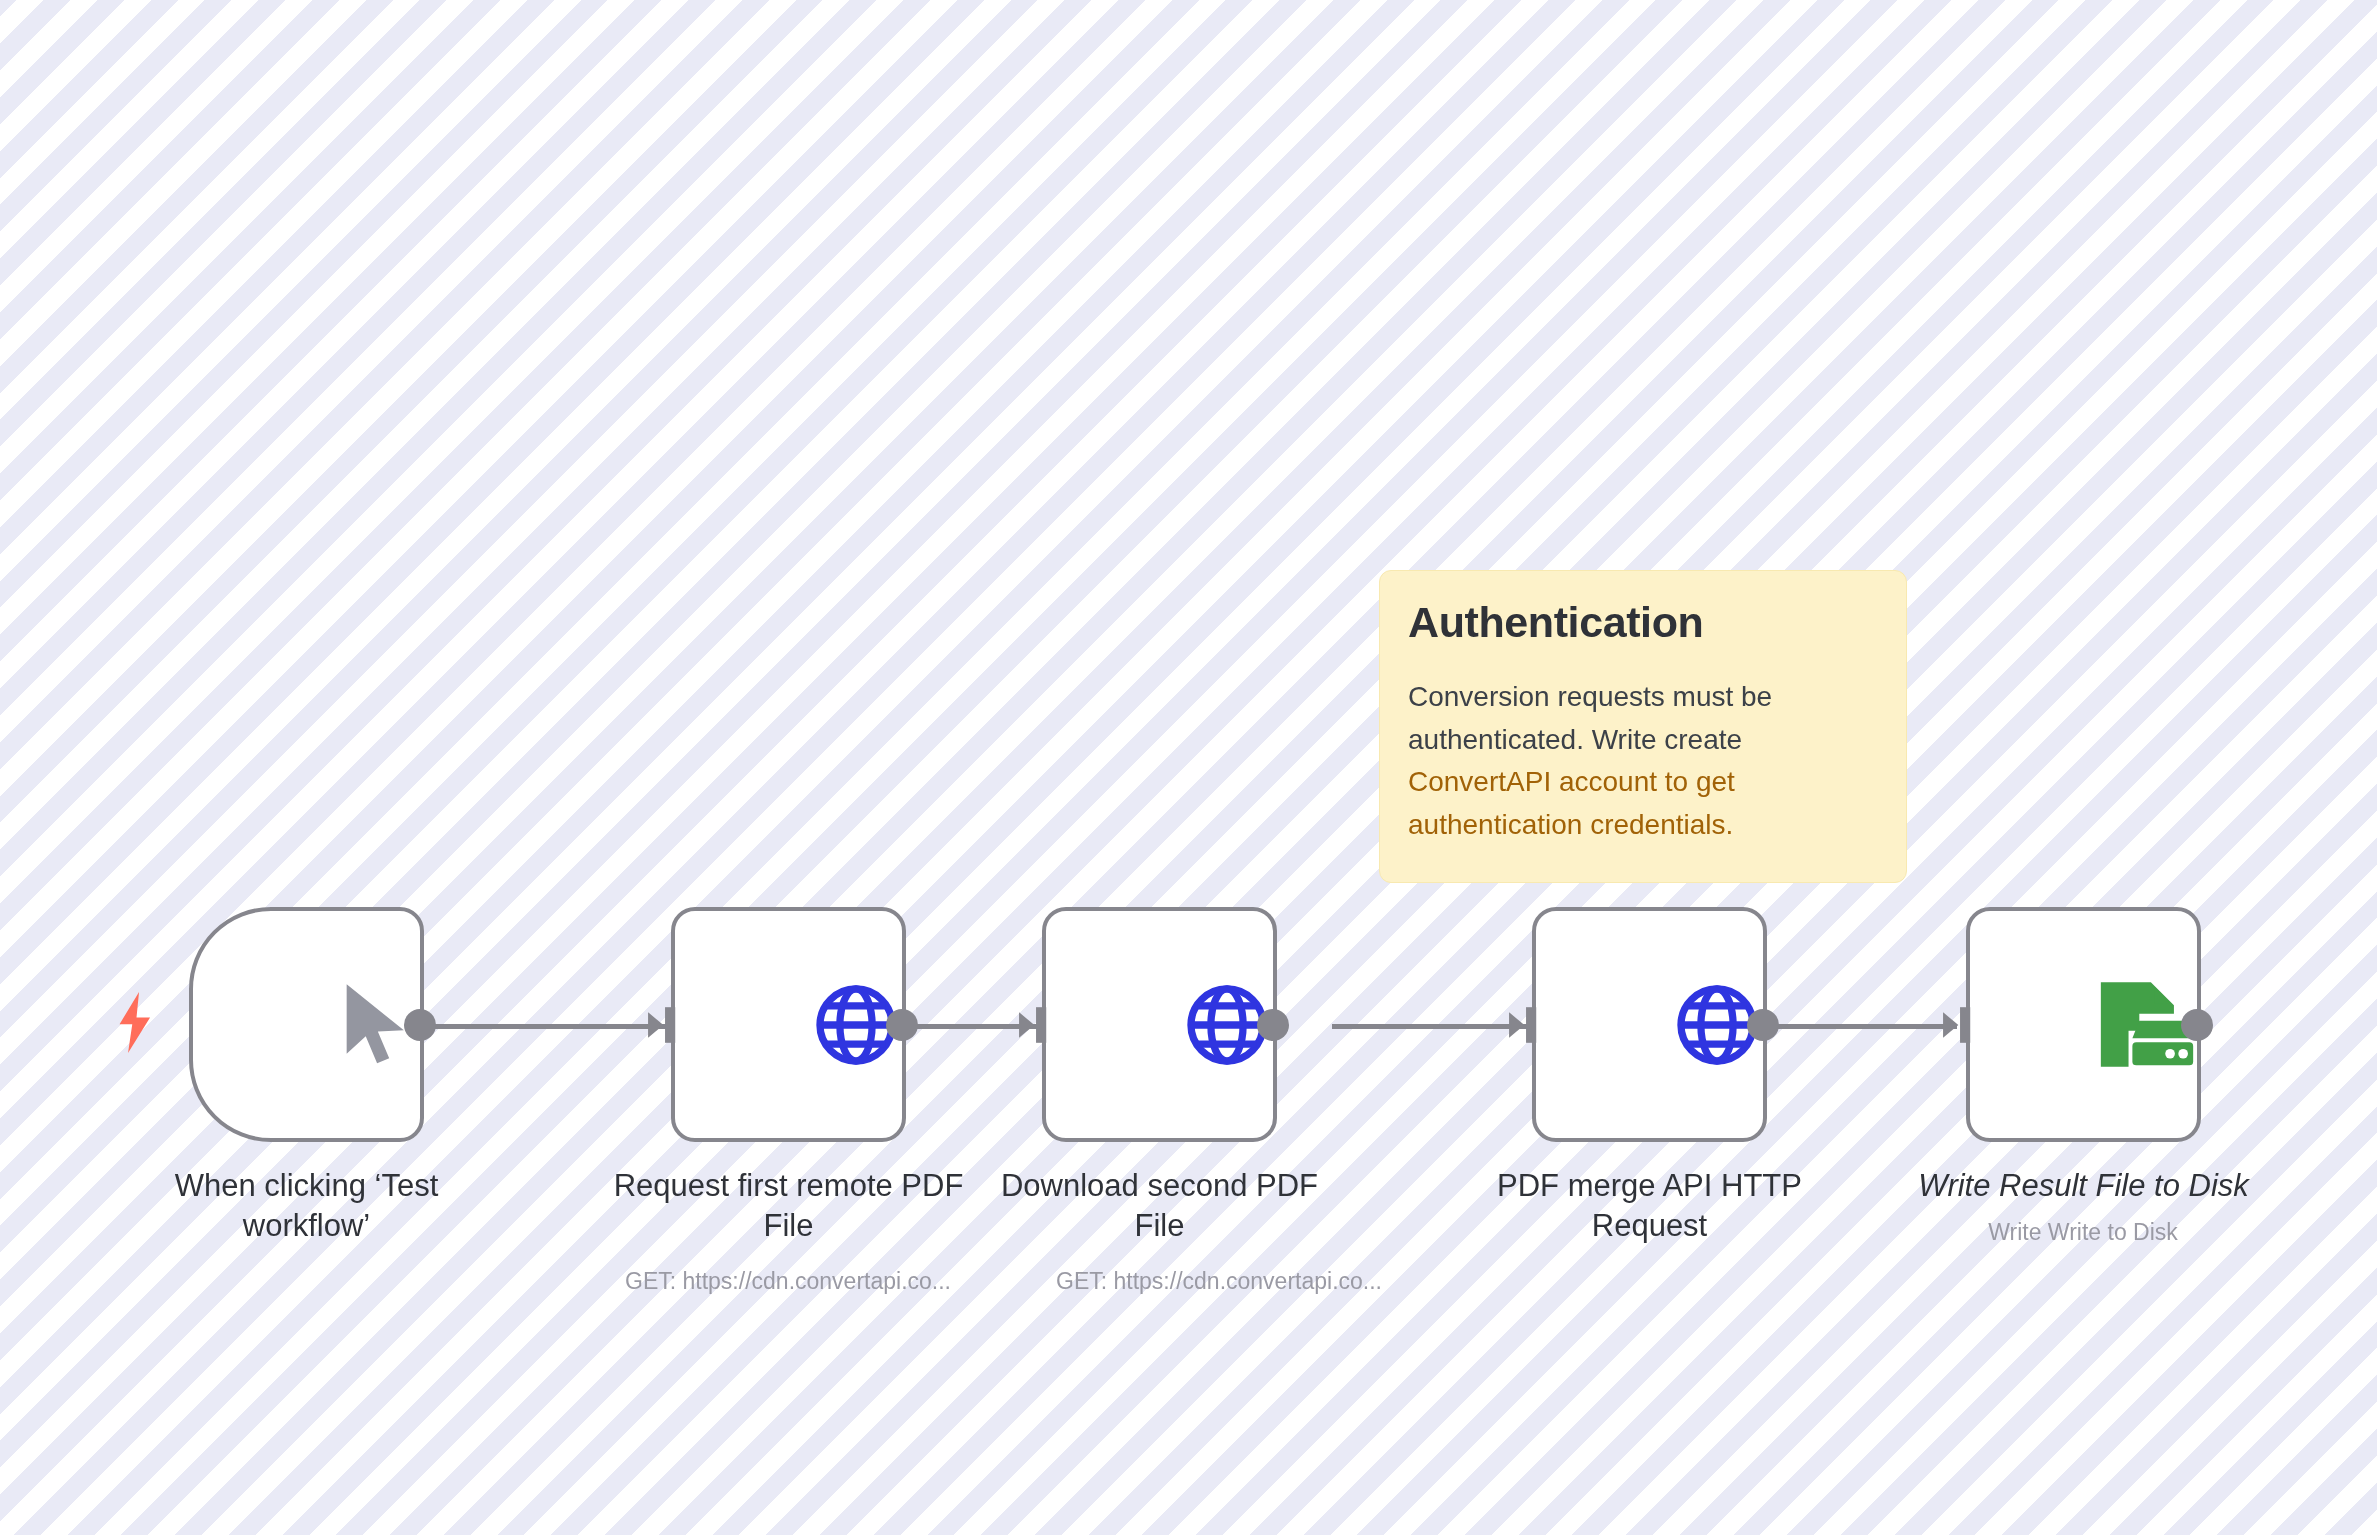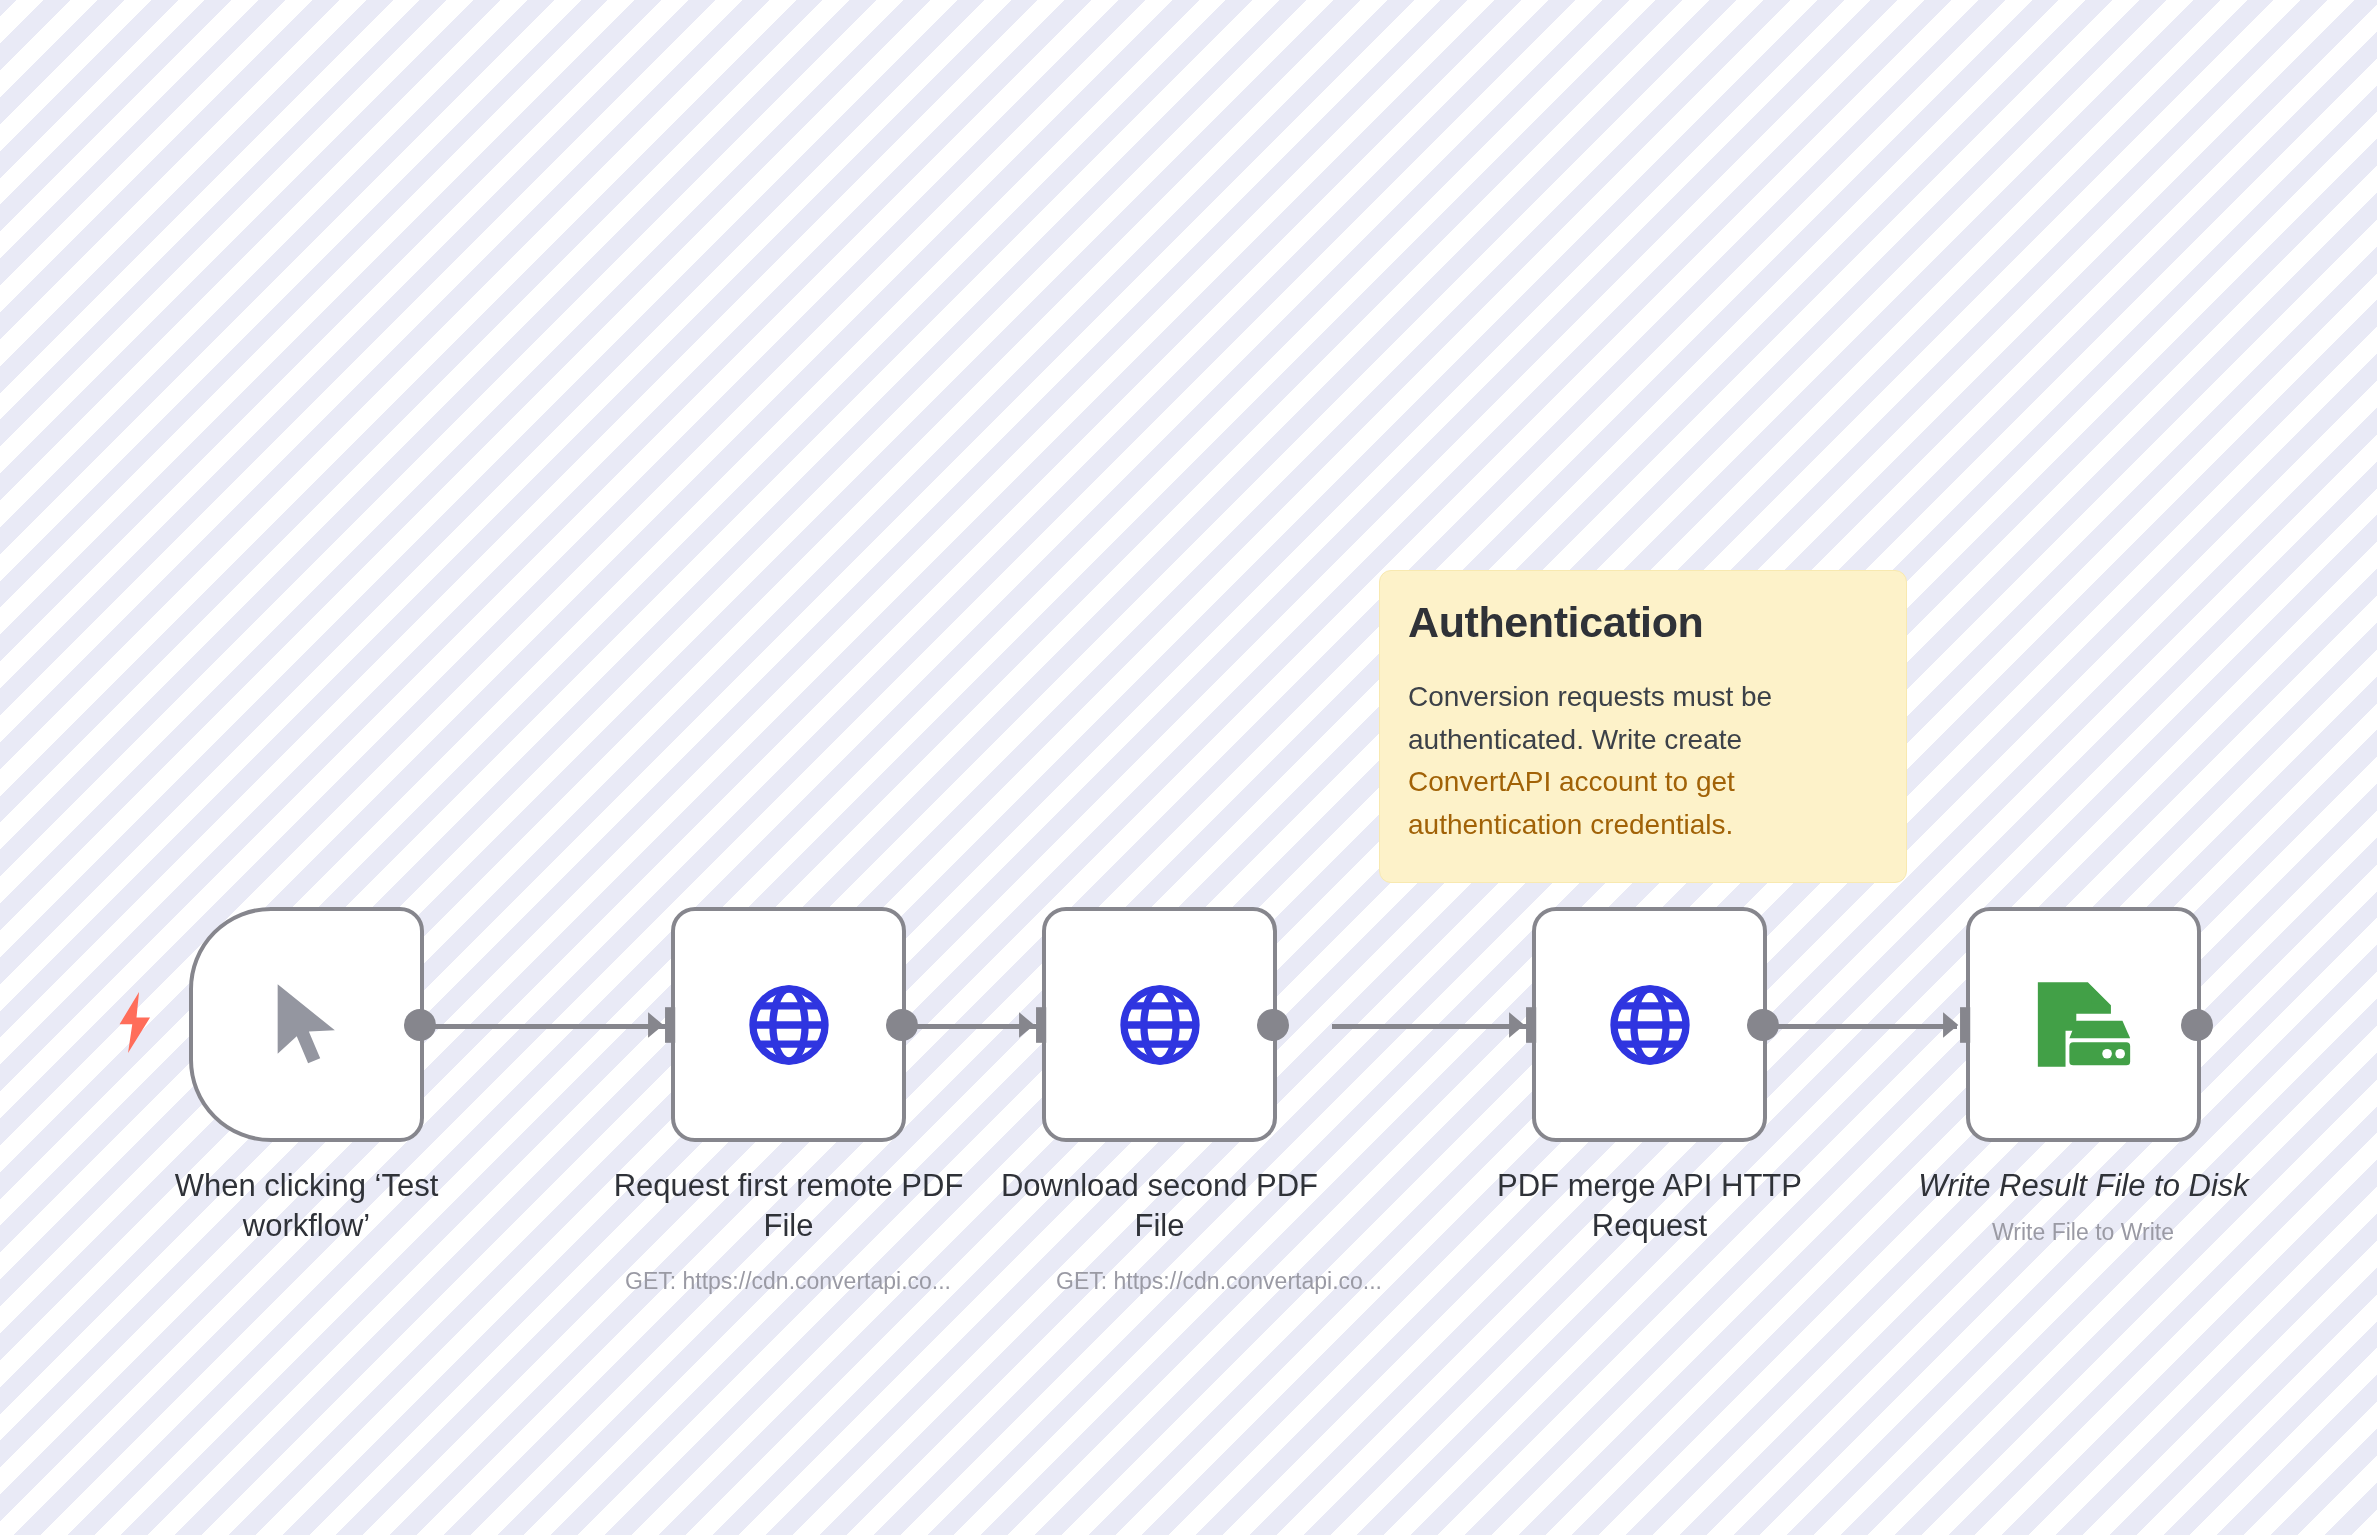--- a/index.html
+++ b/index.html
@@ -51,21 +51,21 @@
   
   .node {
     position: absolute;
     width: 235px;
     height: 235px;
     background: #ffffff;
     border: 4.3px solid #86868d;
     border-radius: 24px;
     display: flex;
     align-items: center;
-    justify-content: center;
+    justify-content: flex-end;
   }
   .node.trigger {
     border-radius: 82px 24px 24px 82px;
   }
 
   .node-label {
     position: absolute;
     top: 255px;
     width: 366px;
     left: 50%;
@@ -208,16 +208,16 @@
       <path d="M1 1 H14 L20 7 V9.2 H11 V13.6 H8.2 V23 H1 Z" fill="#42a047"></path>
       <path d="M15 2.2 L19.2 6.6 H15 Z" fill="#42a047"></path>
       <path d="M11 11 H23 L25 15.6 H9.2 Z" fill="#42a047"></path>
       <rect x="9.2" y="16.6" width="15.8" height="6" rx="1" fill="#42a047"></rect>
       <circle cx="19" cy="19.6" r="1.25" fill="#ffffff"></circle>
       <circle cx="22.4" cy="19.6" r="1.25" fill="#ffffff"></circle>
     </svg>
     <div class="out-dot"></div>
     <div class="node-label">Write Result File to Disk</div>
   </div>
-  <div class="node-sub" style="left:2083px; top:1219px;">Write File to Write</div>
+  <div class="node-sub" style="left:2083px; top:1219px;">Write Write to Disk</div>
 
 </div>
 
 
 </body></html>

